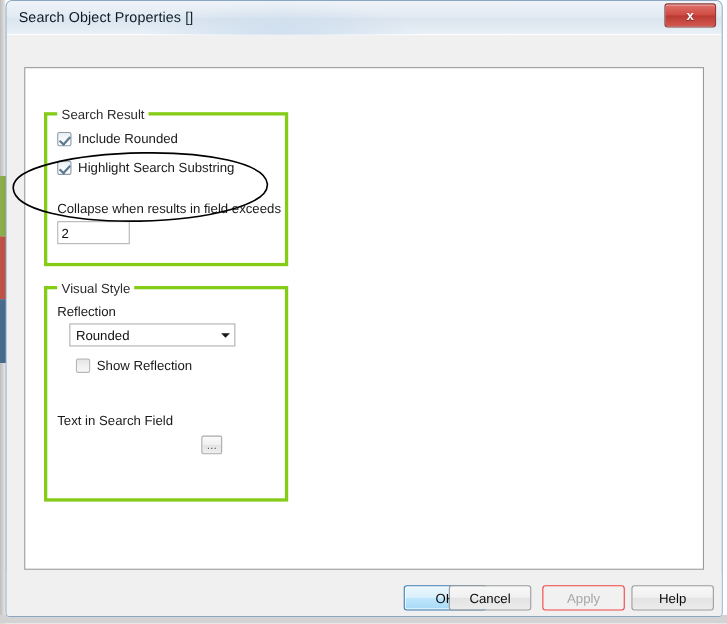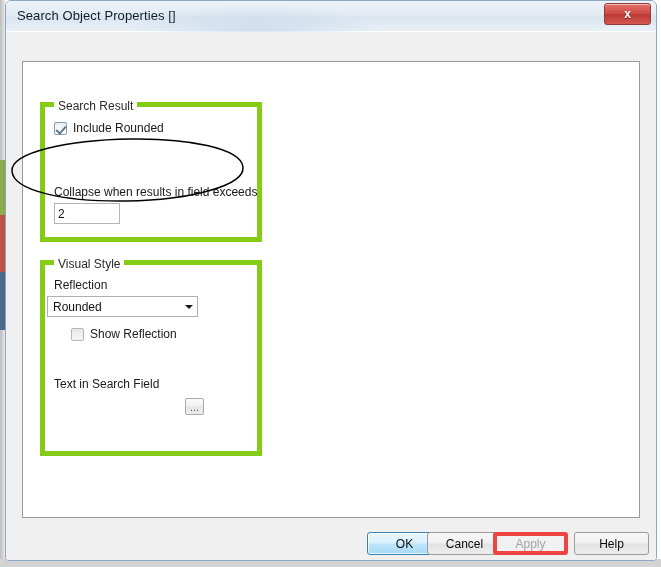--- a/index.html
+++ b/index.html
@@ -137,21 +137,21 @@
     left: 16px; top: 29px;
     width: 618px; height: 457px;
     background: #ffffff;
     border: 1px solid #9a9a9a;
     z-index: 1;
   }
 
   
   .groupbox {
     position: absolute;
-    border: 5px solid #84cc16;
+    border: 3px solid #84cc16;
     background: transparent;
   }
   .groupbox-title {
     position: absolute;
     top: -8px; left: 9px;
     background: #ffffff;
     padding: 0 4px;
     font-size: 12px;
     color: #2b2b2b;
     white-space: nowrap;
@@ -278,28 +278,28 @@
     border: 1px solid #9c9c9c;
     background: linear-gradient(to bottom, #f8f8f8 0%, #f0f0f0 48%, #e3e3e3 52%, #ececec 100%);
   }
   .dlgbtn.default {
     border: 1px solid #3c7fb1;
     background: linear-gradient(to bottom, #eaf6fd 0%, #d9f0fc 48%, #bee6fd 52%, #a7d9f5 100%);
     box-shadow: 0 0 0 1px rgba(255,255,255,0.75) inset;
     margin-left: 36px;
   }
   .dlgbtn.disabled {
-    border: 4px solid #ef4444;
+    border: 1px solid #ef4444;
     background: #f1f1f1;
     color: #a6a6a6;
     cursor: default;
     text-align: right;
   }
   #btn-ok     { left: 325px; }
-  #btn-cancel { left: 421px; }
+  #btn-cancel { left: 402px; }
   #btn-apply  { left: 487px; }
   #btn-help   { left: 568px; }
 
   
   #annotation {
     position: absolute;
     left: 9px; top: 136px;
     width: 238px; height: 68px;
     z-index: 40;
     pointer-events: none;
@@ -331,34 +331,38 @@
     <div id="tabpage">
 
       <div class="groupbox" id="group-search-result">
         <div class="groupbox-title">Search Result</div>
 
         <div class="checkrow" style="left:9px; top:14px;">
           <span class="cbox checked"></span>
           <span class="clabel">Include Rounded</span>
         </div>
 
+        <div class="checkrow" style="left:9px; top:40px;">
+          <span class="cbox checked"></span>
+          <span class="clabel">Highlight Search Substring</span>
+        </div>
 
         <div class="field-label" style="left:9px; top:78px;">Collapse when results in field exceeds</div>
 
         <div class="textbox" style="left:9px; top:96px; width:66px; height:21px;">
           <span>2</span>
         </div>
       </div>
 
       <div class="groupbox" id="group-visual-style">
         <div class="groupbox-title">Visual Style</div>
 
         <div class="field-label" style="left:9px; top:13px;">Reflection</div>
 
-        <div class="combo" style="left:2px; top:31px; width:151px; height:21px;">
+        <div class="combo" style="left:20px; top:31px; width:151px; height:21px;">
           <span class="combo-text">Rounded</span>
           <span class="combo-arrow">
               <i></i>
             </span>
         </div>
 
         <div class="checkrow" style="left:26px; top:62px;">
           <span class="cbox disabled"></span>
           <span class="clabel">Show Reflection</span>
         </div>

